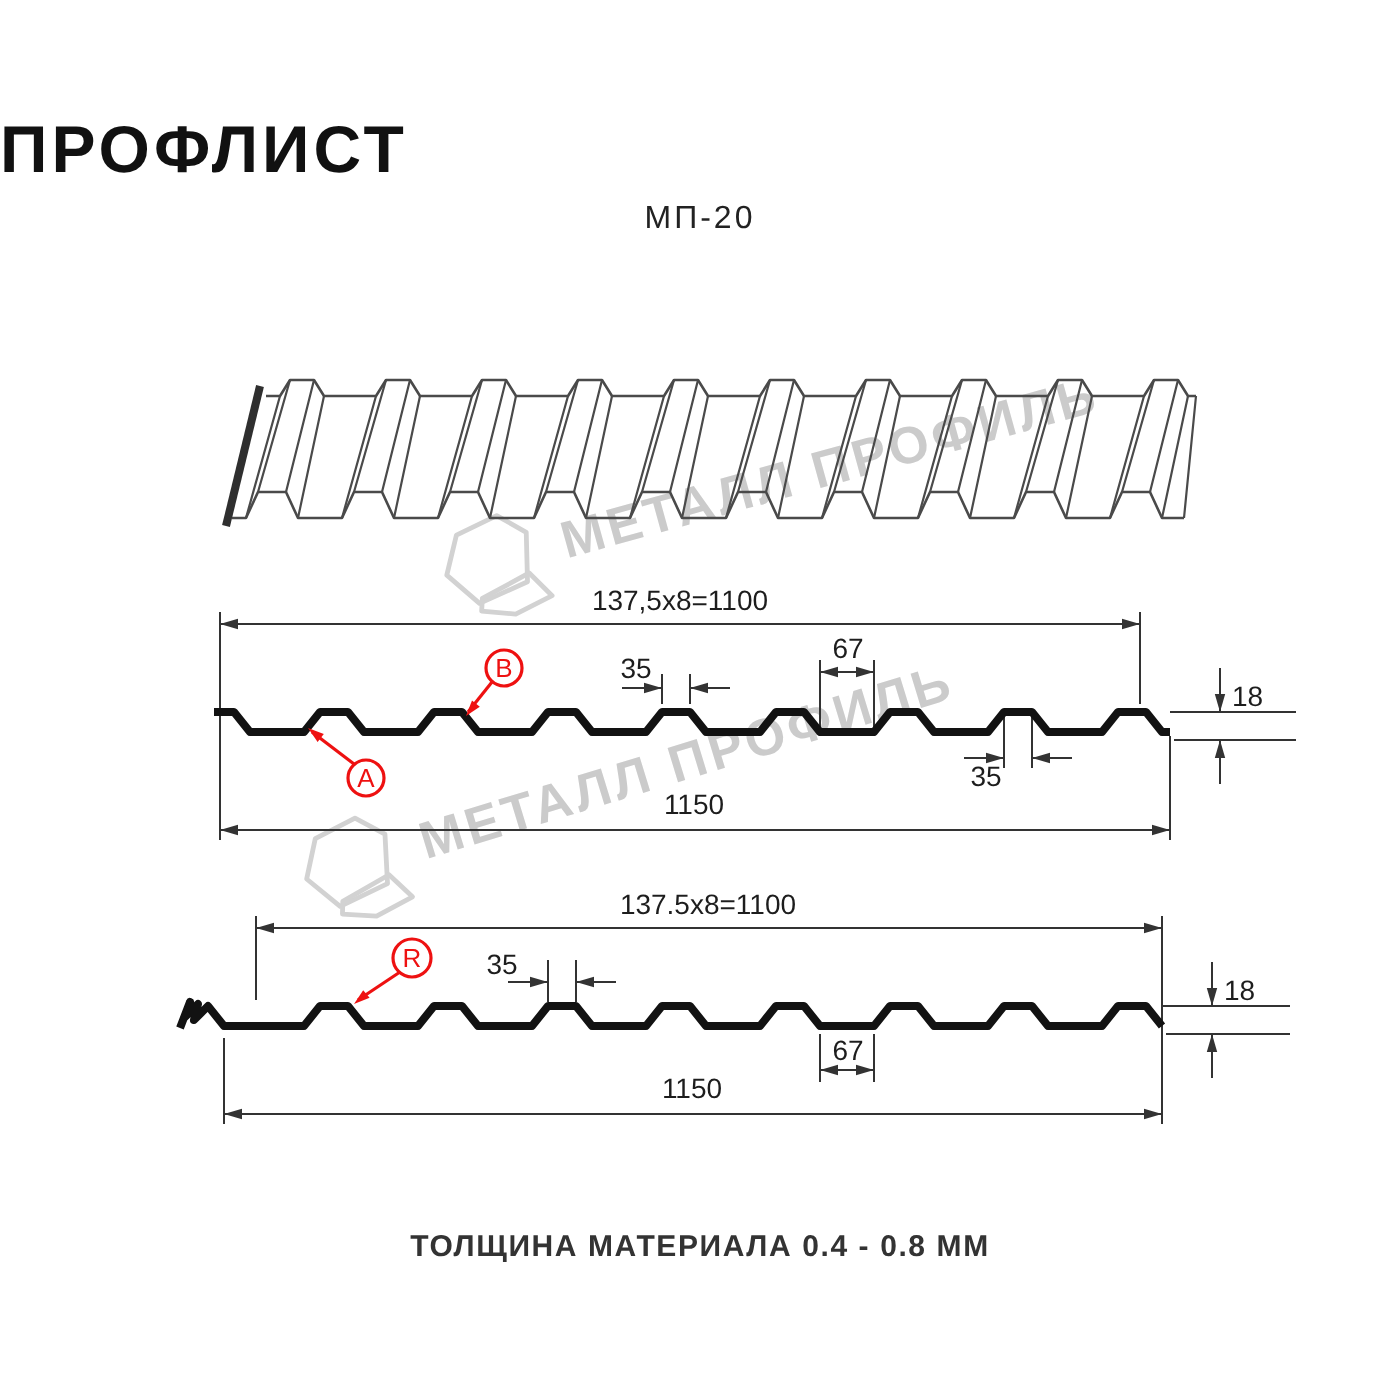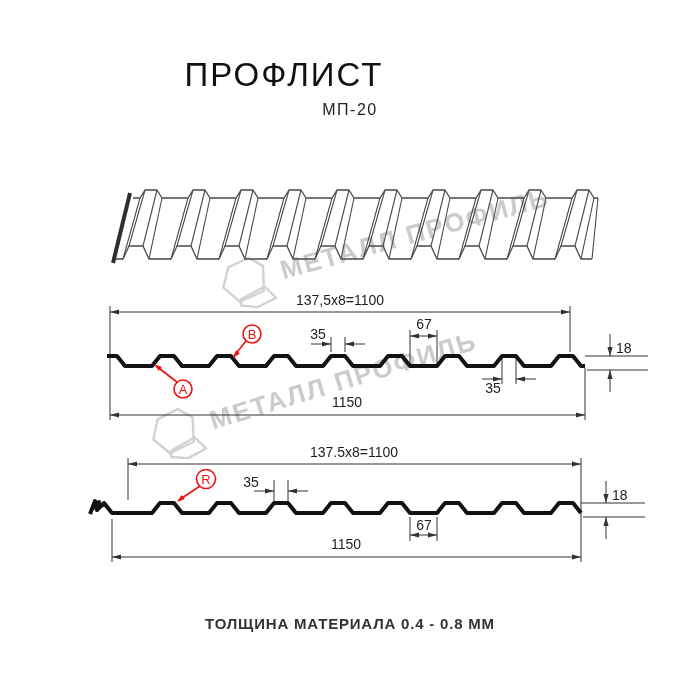--- a/index.html
+++ b/index.html
@@ -1,19 +1,19 @@
 <!DOCTYPE html>
 <html><head>
 <meta charset="utf-8">
 <style>
   html,body{margin:0;padding:0;}
   body{width:700px;height:700px;background:#ffffff;position:relative;overflow:hidden;
        font-family:"Liberation Sans",sans-serif;}
-  .title{position:absolute;top:56px;left:0;width:568px;text-align:center;
-         font-size:33px;font-weight:400;letter-spacing:2px;color:#111;}
+  .title{position:absolute;top:56px;left:0;width:568px;text-align:left;
+         font-size:33px;font-weight:700;letter-spacing:2px;color:#111;}
   .subtitle{position:absolute;top:101px;left:0;width:700px;text-align:center;
          font-size:16px;font-weight:400;letter-spacing:1.5px;color:#222;}
   .footer{position:absolute;top:615px;left:0;width:700px;text-align:center;
          font-size:15px;font-weight:700;letter-spacing:.8px;color:#333;}
   svg{position:absolute;top:0;left:0;}
   svg text{font-family:"Liberation Sans",sans-serif;font-size:14px;fill:#1d1d1d;}
   text.dim{font-size:14px;}
   text.red{fill:#ee1111;font-size:13px;font-weight:400;}
   .wm-text{font-size:26px;font-weight:700;fill:#cbcbcb;letter-spacing:2px;}
 </style>

